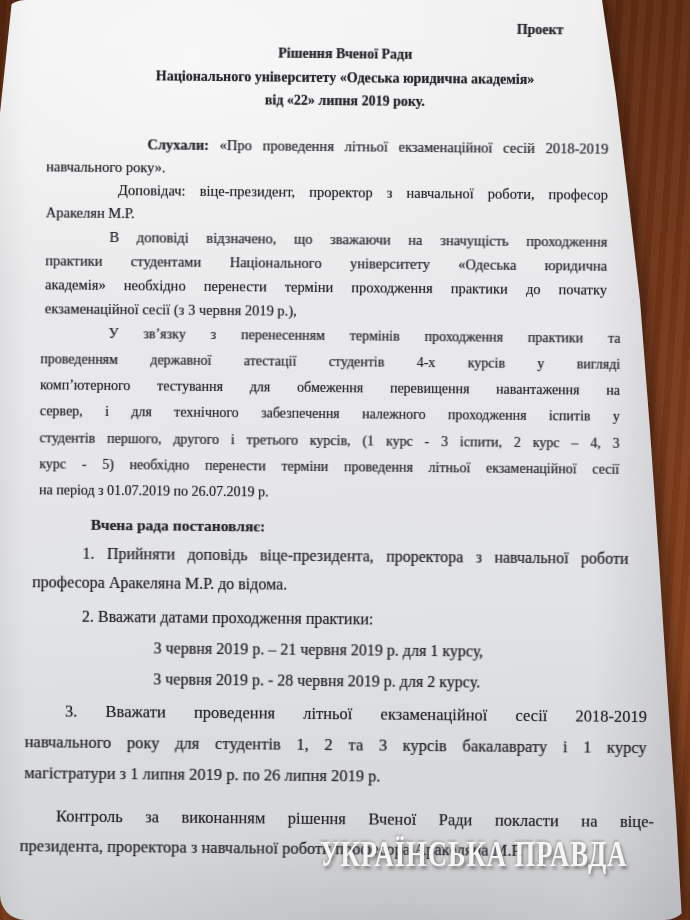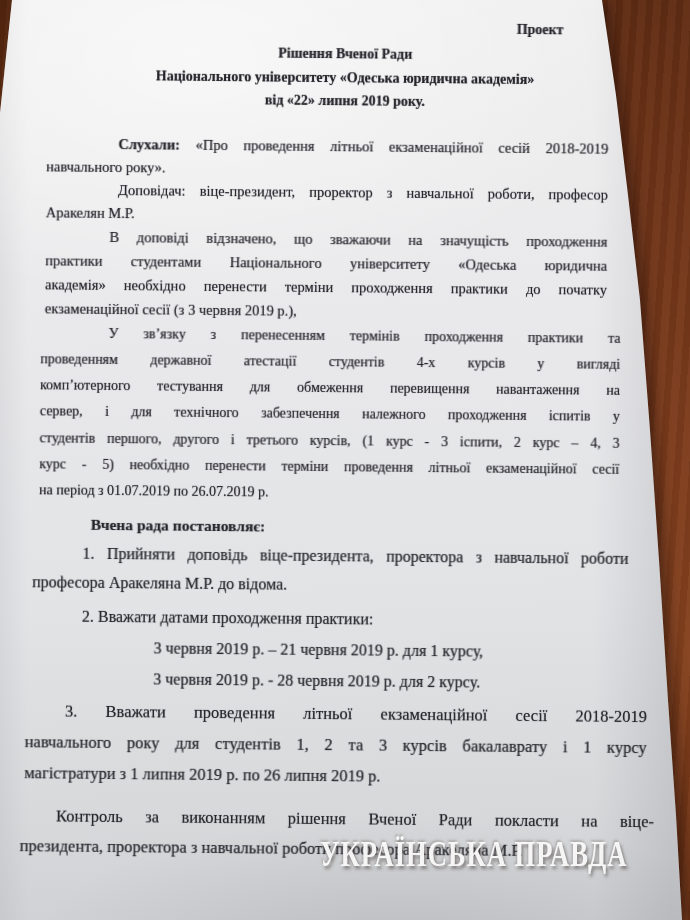--- a/index.html
+++ b/index.html
@@ -14,30 +14,31 @@
   .paper{
     position:absolute; inset:0;
     clip-path:polygon(12px 0px, 602px 0px, 616px 95px, 628px 195px, 640px 300px,
                       650px 430px, 659px 560px, 668px 700px, 676px 815px, 682px 920px,
                       0px 920px, 0px 113px);
     background:
       radial-gradient(ellipse 700px 420px at 28% 6%, rgba(255,255,255,0.55), rgba(255,255,255,0) 60%),
       radial-gradient(ellipse 520px 170px at 58% 102%, rgba(70,70,78,0.13), rgba(70,70,78,0) 70%),
       linear-gradient(90deg, rgba(120,120,128,0.10) 0, rgba(120,120,128,0) 4%, rgba(120,120,128,0) 86%, rgba(100,100,110,0.16) 97%),
       linear-gradient(178deg, #f0f0f0 0%, #e9e9eb 35%, #e2e3e5 65%, #d7d8da 88%, #ced0d3 100%);
+    border-radius: 25px;
   }
   .doc{
     position:absolute; top:16px; left:34px; width:572px;
     color:#232329; text-shadow:0 0 0.8px rgba(35,35,45,0.55);
     transform:rotate(0.55deg); transform-origin:50% 45%;
     filter:blur(0.3px);
   }
   .line{white-space:normal;}
   .j{text-align:justify; text-align-last:justify;}
-  .b{font-weight:bold;}
+  .b{font-weight:bold;margin-left:29px;}
   .ind64{text-indent:64px;} .ind68{text-indent:68px;} .ind72{text-indent:72px;}
   .ind50{text-indent:50px;} .ind40{text-indent:40px;} .ind36{text-indent:36px;}
   #project{font-weight:bold; font-size:14px; line-height:24px; text-align:right; padding-right:46px;}
   .title{font-weight:bold; font-size:14px; line-height:23.5px; text-align:center; padding-left:44px; margin-top:2px;}
   .p-heard{margin-top:22px; font-size:14.5px; line-height:23px; padding-left:10px;}
   .p-speaker{font-size:14.5px; line-height:23px; padding-left:10px;}
   .p-report{font-size:14.5px; line-height:24px; padding-left:10px;}
   .p-reason{font-size:14px; line-height:26.3px; padding-left:6px; margin-right:-14px;}
   .res-head{margin-top:5px; font-size:15.5px; line-height:29px; font-weight:bold; padding-left:58px;}
   .p-item1{font-size:16px; line-height:29px; margin-right:-24px;}

